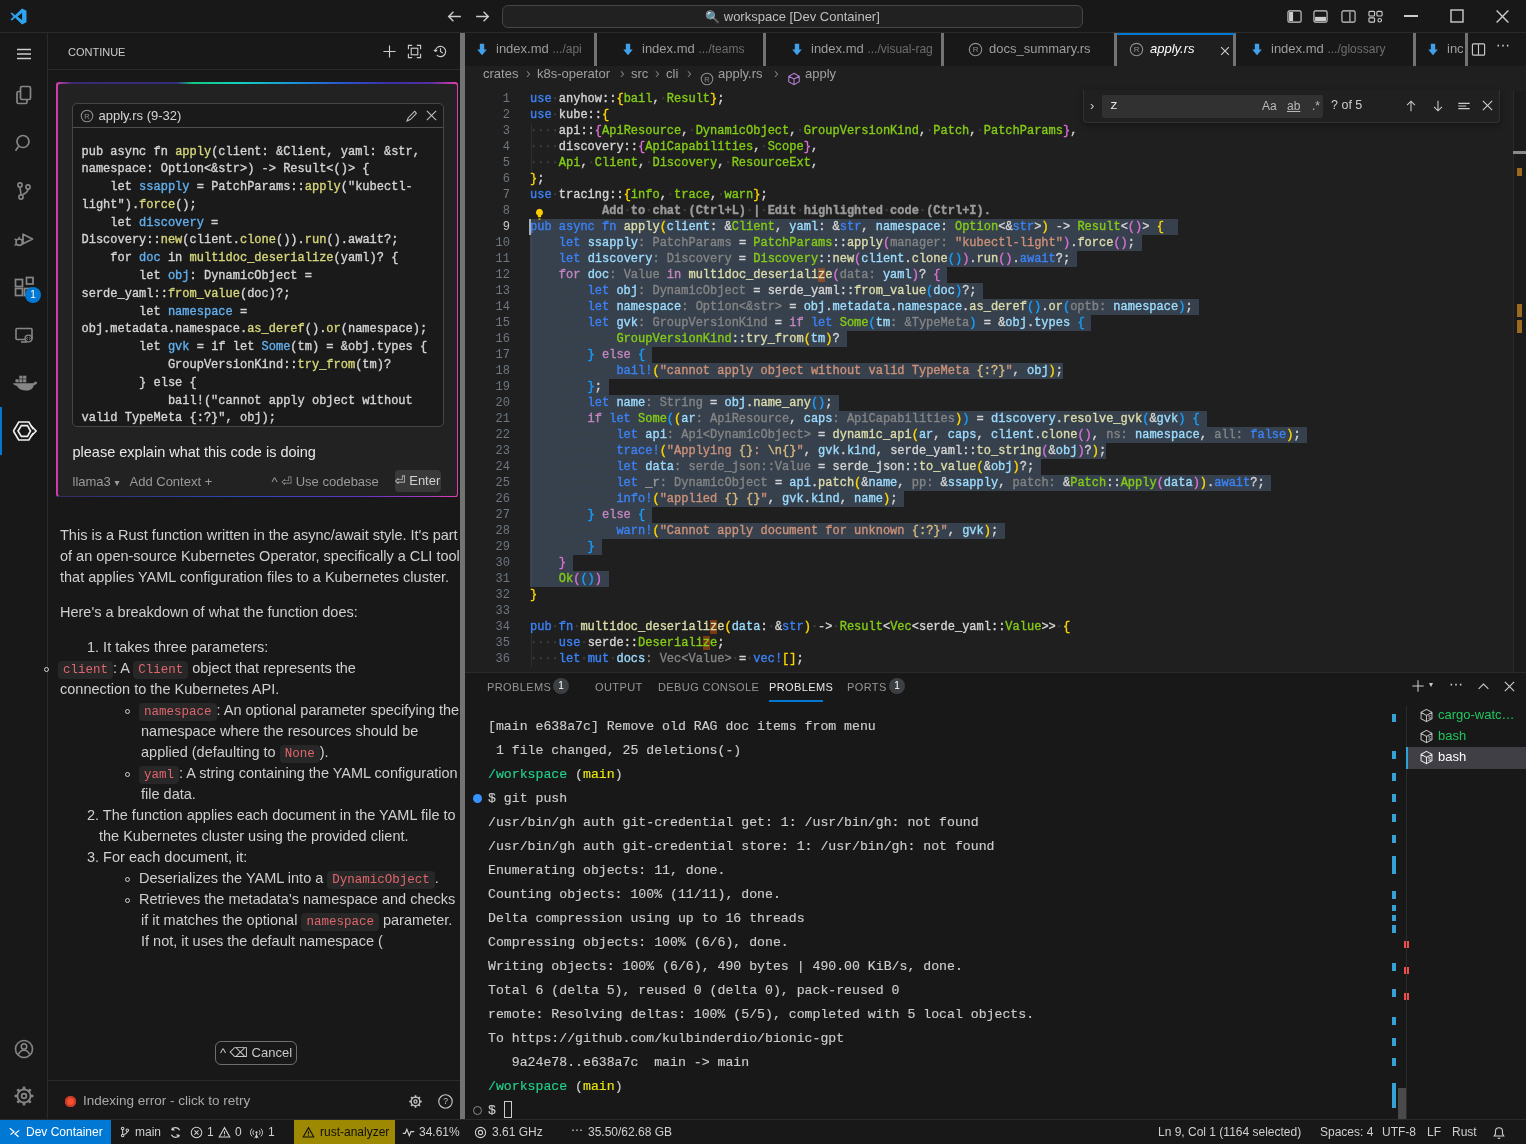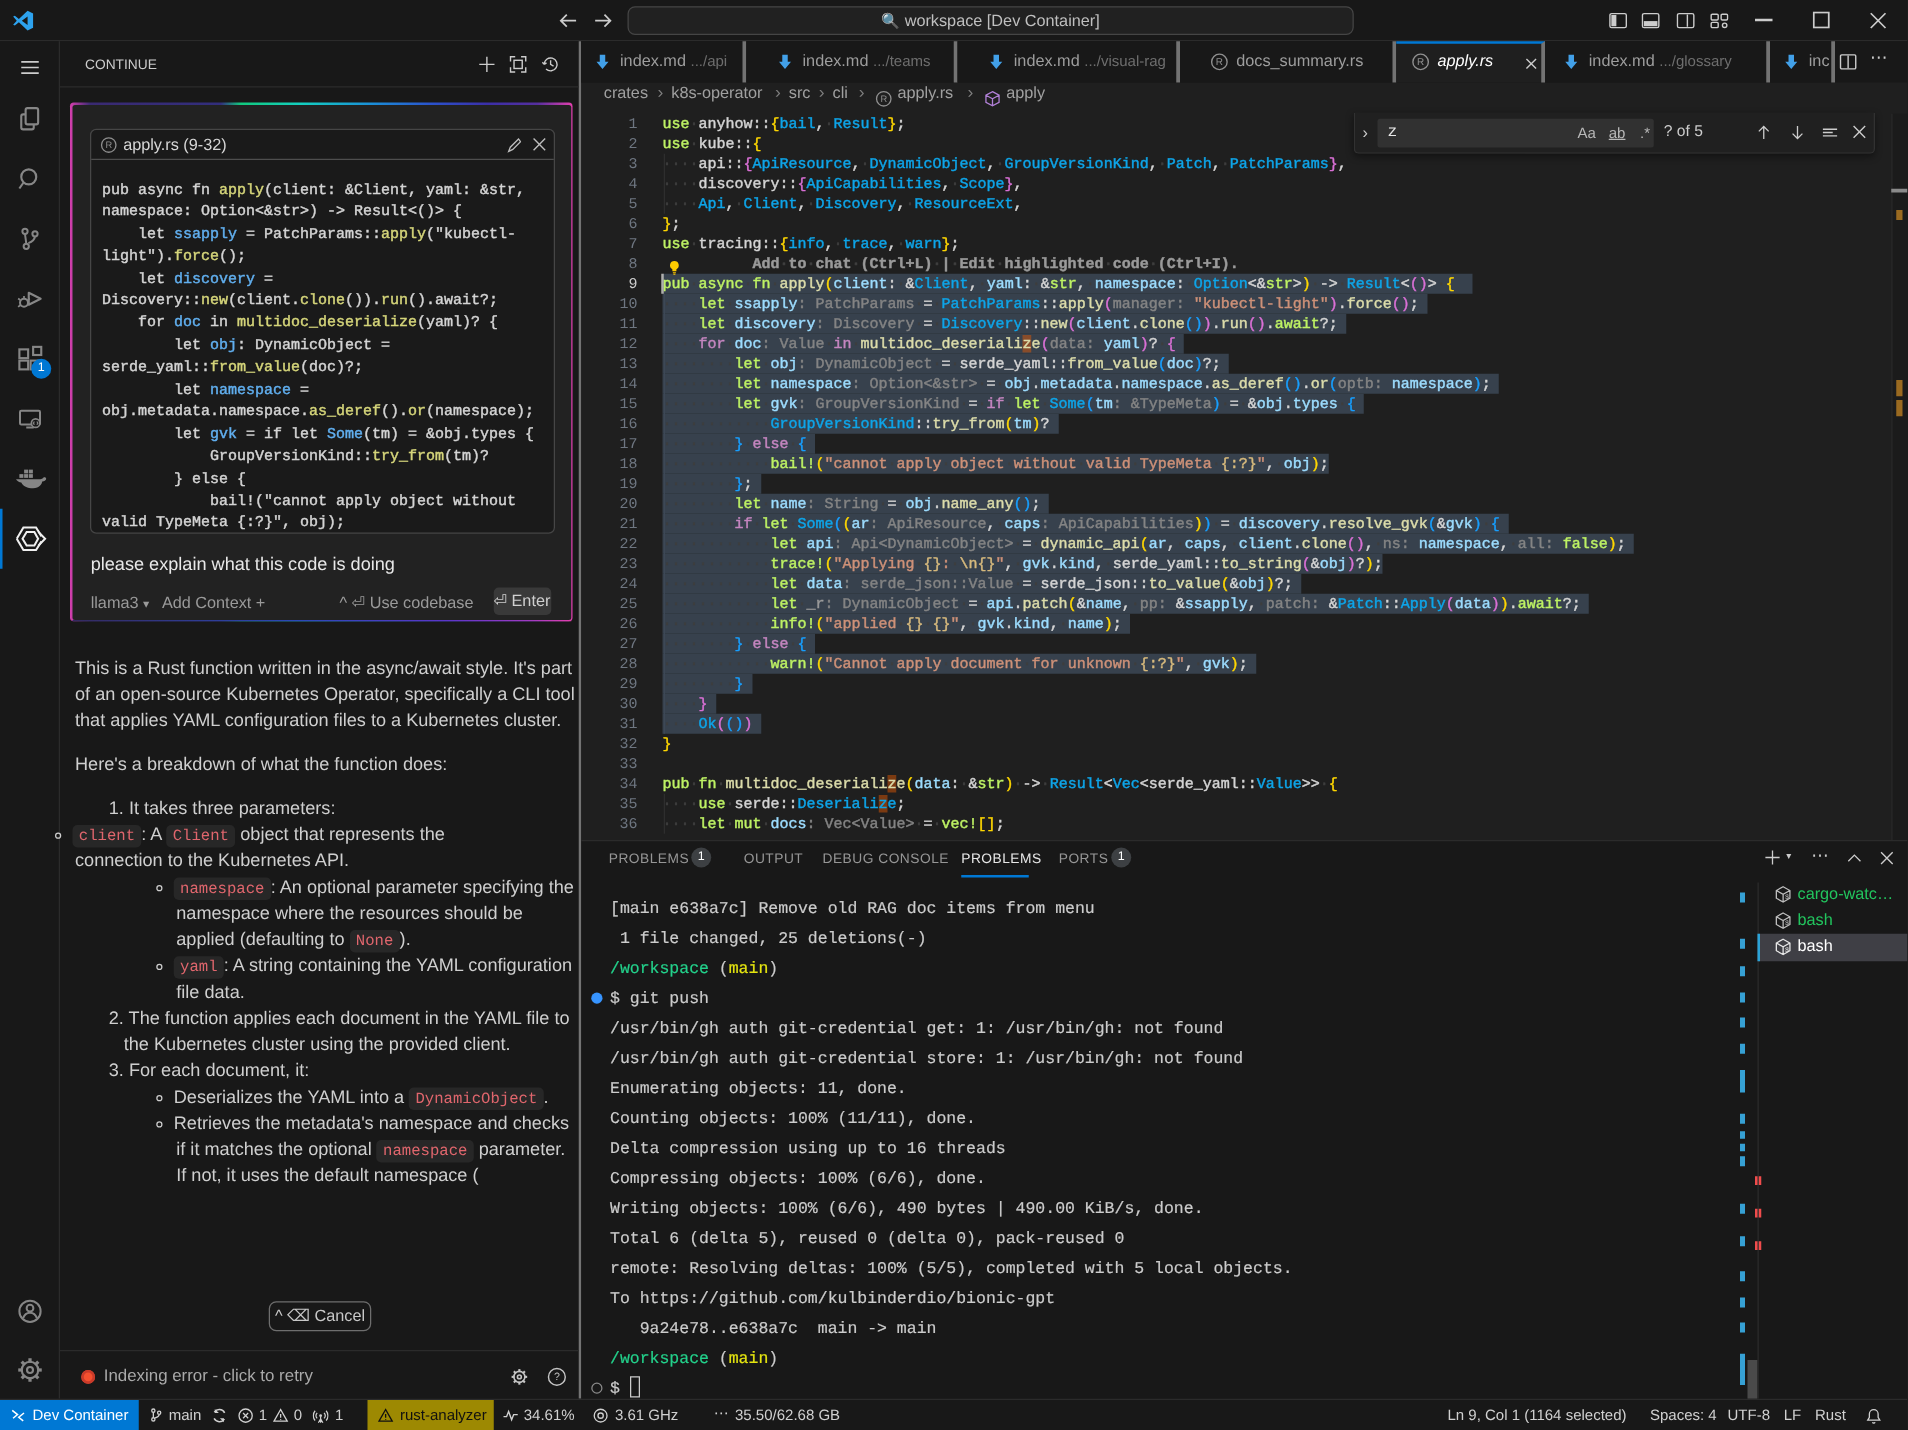--- a/index.html
+++ b/index.html
@@ -10,21 +10,21 @@
 
 
 #titlebar { position:absolute; left:0; top:0; width:1526px; height:33px; background:#181818; border-bottom:1px solid #2b2b2b; }
 #searchbox { position:absolute; left:502px; top:5px; width:581px; height:23px; background:#212121; border:1px solid #454545; border-radius:6px; color:#bfbfbf; font-size:13px; text-align:center; line-height:21px; }
 
 
 #actbar { position:absolute; left:0; top:33px; width:48px; height:1086px; background:#181818; border-right:1px solid #2b2b2b; }
 .aicon { position:absolute; left:0; width:48px; height:48px; display:flex; align-items:center; justify-content:center; color:#868686; }
 
 
-#sidebar { position:absolute; left:48px; top:33px; width:417px; height:1086px; background:#181818; border-right:2px solid #737373; }
+#sidebar { position:absolute; left:48px; top:33px; width:417px; height:1086px; background:#181818; border-right:5px solid #737373; }
 #sbhead { position:absolute; left:0; top:0; width:100%; height:37px; border-bottom:1px solid #2b2b2b; }
 #sbhead .title { position:absolute; left:20px; top:13px; font-size:11px; color:#cccccc; }
 .gradbox { position:absolute; left:8px; top:49px; width:402px; height:415px; border-radius:3px;
   background:linear-gradient(90deg,#d63fae 0%,#3a2a72 4%,#322e7c 30%,#12c97e 34%,#14cfc0 46%,#1b8fd8 60%,#2b52cc 72%,#3b2fa8 83%,#552f9e 93%,#e23fae 100%); }
 .gradin { position:absolute; left:1.5px; top:1.5px; right:1.5px; bottom:1.5px; background:#222222; border-radius:2px; }
 .card { position:absolute; left:14px; top:19px; width:372px; height:324px; background:#1a1a1a; border:1px solid #464646; border-radius:5px; }
 .cardhead { position:absolute; left:0; top:0; width:100%; height:24px; border-bottom:1px solid #4e4e4e; color:#d6d6d6; font-size:13px; }
 .cardcode { position:absolute; left:9px; top:40px; font-family:"Liberation Mono",monospace; font-size:12px; line-height:17.8px; white-space:pre; color:#d4d4d4; -webkit-text-stroke:0.35px currentColor; }
 .cy { color:#d5d57a; } .cb { color:#61afef; }
 #prompt { position:absolute; left:15px; top:360px; font-size:14.5px; color:#e8e8e8; }
@@ -39,21 +39,21 @@
 #editor { position:absolute; left:465px; top:33px; width:1061px; height:639px; background:#1f1f1f; }
 #tabs { position:absolute; left:0; top:0; width:100%; height:33px; background:#181818; }
 .tab { position:absolute; top:0; height:33px; background:#181818; border-right:3px solid #737373; color:#9d9d9d; font-size:13px; }
 .tab.active { background:#1f1f1f; border-top:2px solid #0078d4; color:#ffffff; }
 .tab .dim { color:#6e6e6e; font-size:12px; }
 #breadcrumbs { position:absolute; left:0; top:33px; width:100%; height:25px; color:#a0a0a0; font-size:13px; }
 #code { position:absolute; left:0; top:58px; width:100%; height:581px; overflow:hidden; }
 .cl { position:absolute; left:65px; height:16px; font-family:"Liberation Mono",monospace; font-size:12px; line-height:16px; white-space:pre; color:#d4d4d4; -webkit-text-stroke:0.35px currentColor; }
 .ln { position:absolute; left:0; width:45px; height:16px; text-align:right; font-family:"Liberation Mono",monospace; font-size:12px; line-height:16px; color:#6e7681; }
 .sel { position:absolute; left:65px; height:16px; background:#37414d; }
-.k { color:#bef264; } .c { color:#c586c0; } .t { color:#0ea5e9; } .f { color:#dcdcaa; }
+.k { color:#3b82f6; } .c { color:#c586c0; } .t { color:#84cc16; } .f { color:#dcdcaa; }
 .v { color:#9cdcfe; } .s { color:#ce9178; } .e { color:#d7ba7d; } .i { color:#848484; } .d { color:#3e3e3e; } .g { color:#9a9a9a; }
 .b1 { color:#ffd700; } .b2 { color:#da70d6; } .b3 { color:#179fff; }
 .fm { background:rgba(234,92,0,0.45); }
 
 
 #findw { position:absolute; left:618px; top:57px; width:417px; height:33px; background:#202020; border:1px solid #313131; border-top:none; border-radius:0 0 4px 4px; box-shadow:0 2px 6px rgba(0,0,0,.4); }
 
 
 #panel { position:absolute; left:465px; top:672px; width:1061px; height:447px; background:#181818; border-top:1px solid #2b2b2b; }
 .ptab { position:absolute; top:8px; font-size:11px; color:#969696; letter-spacing:0.4px; }

